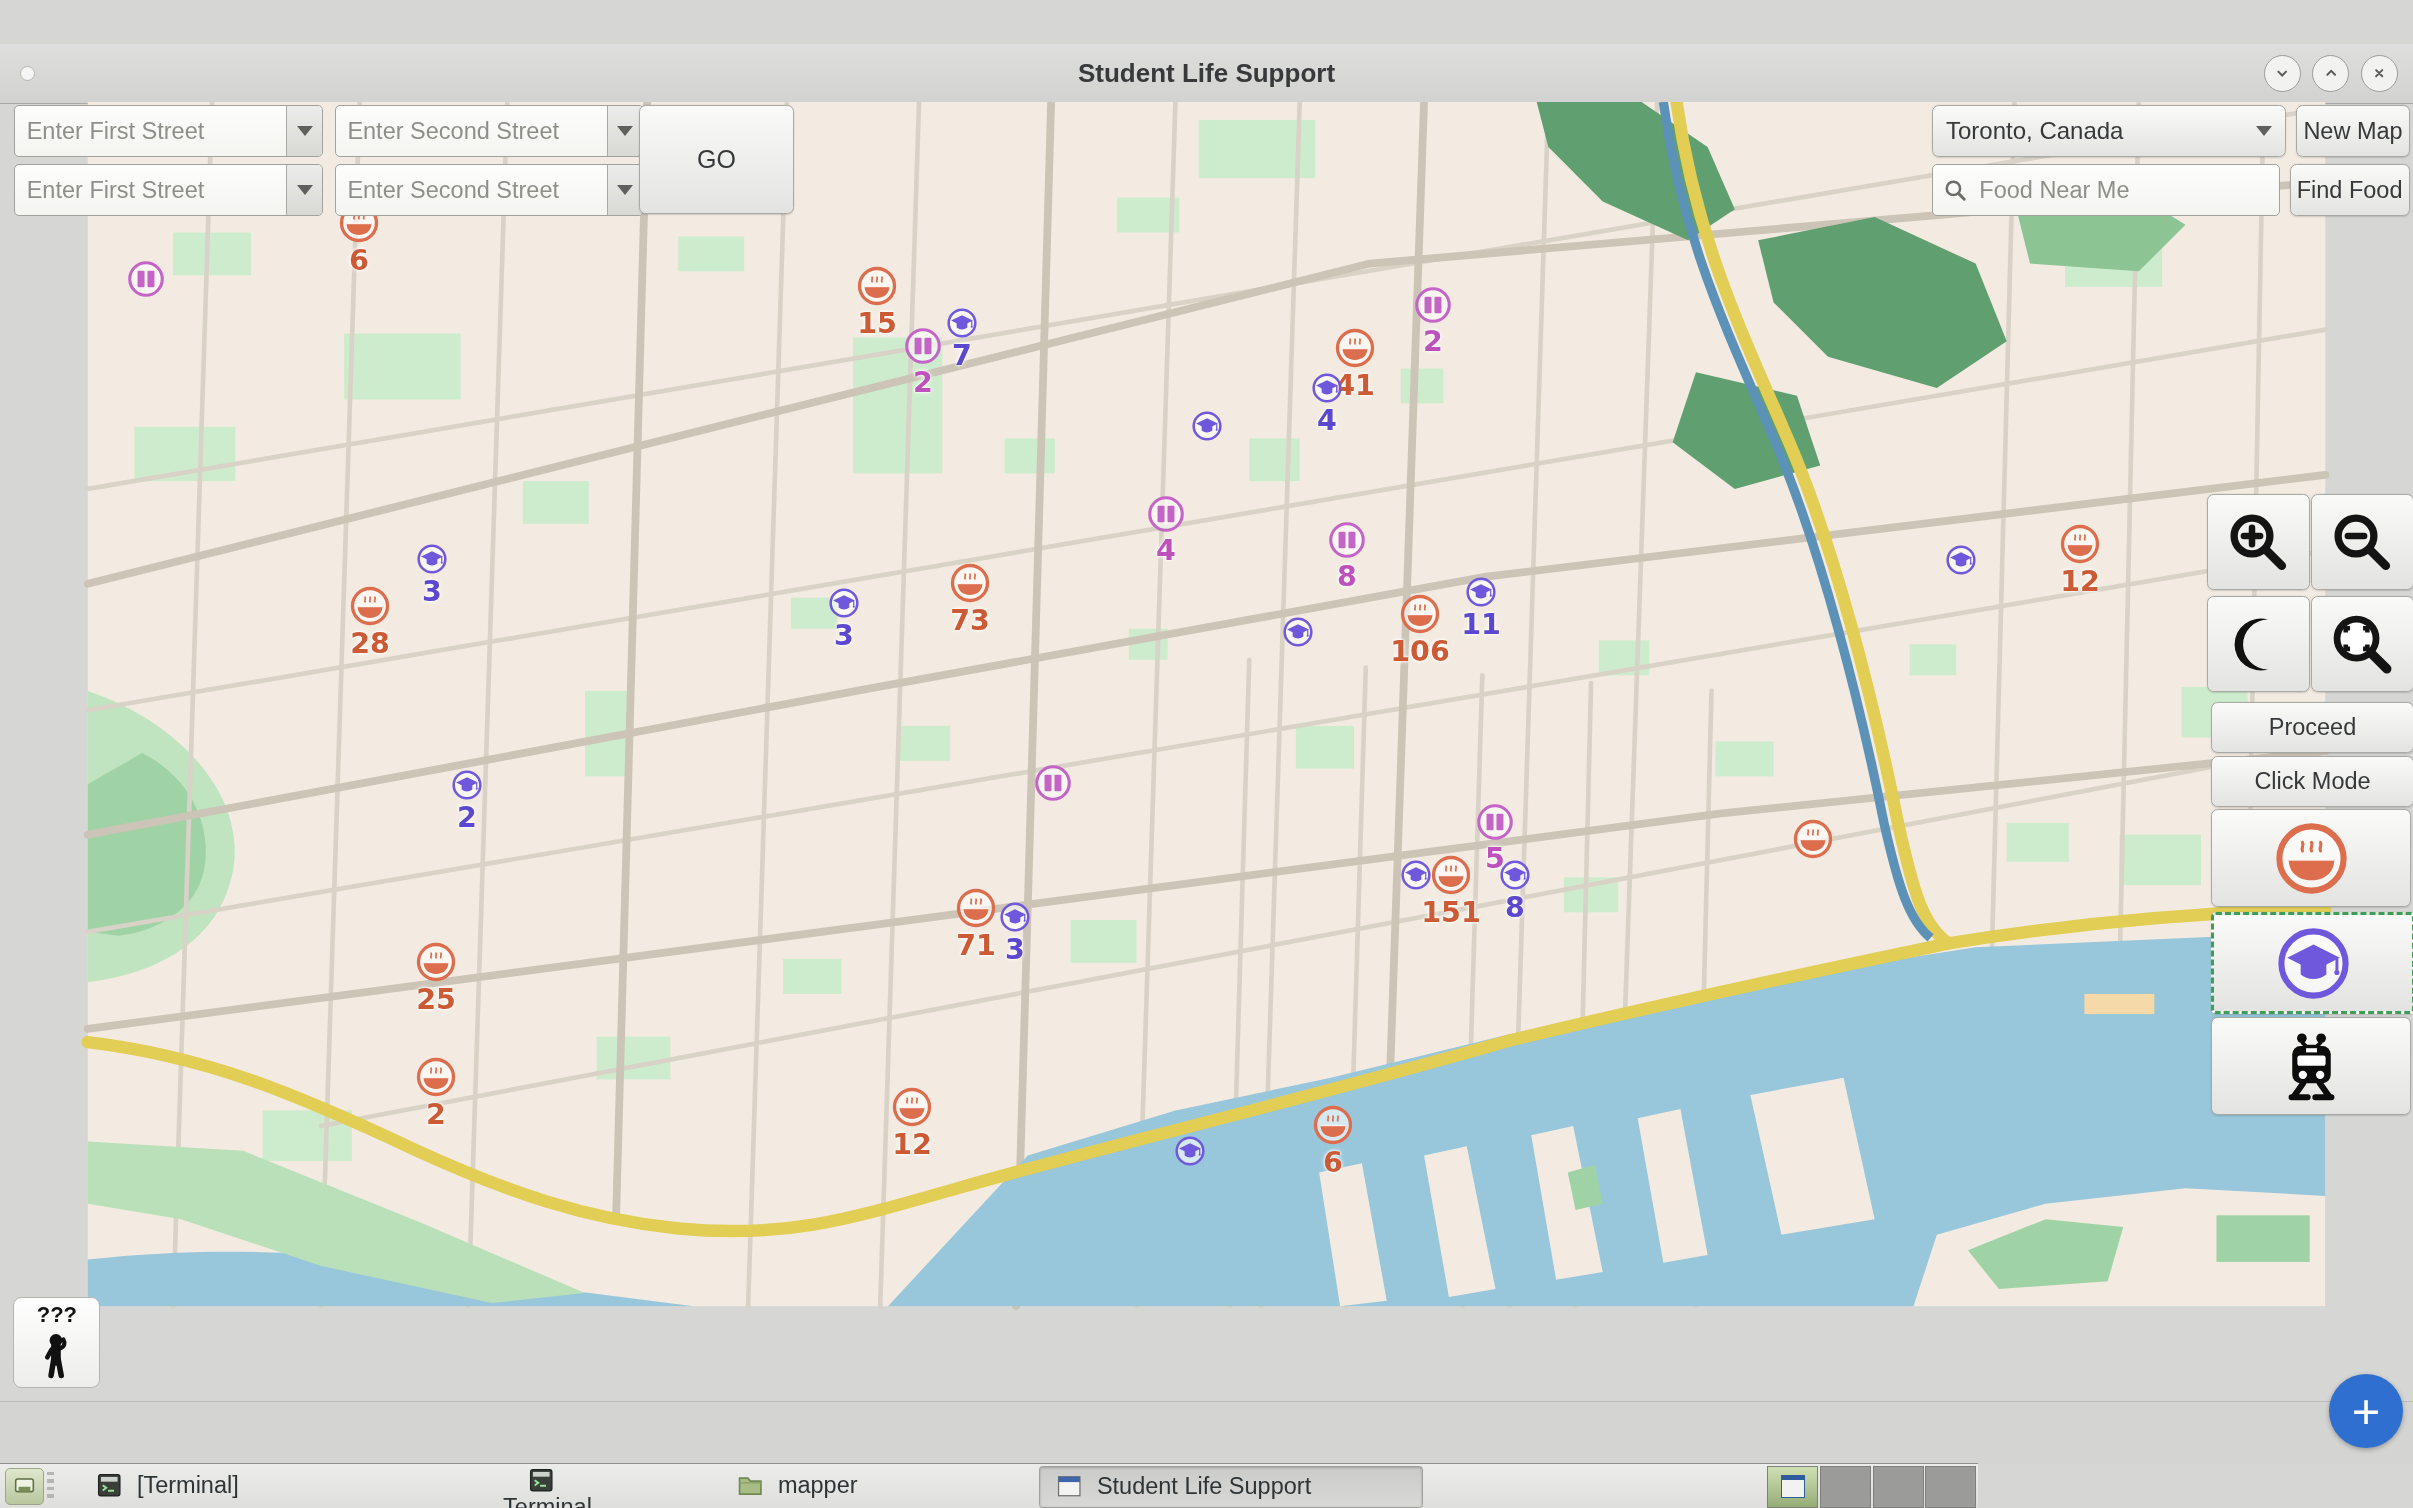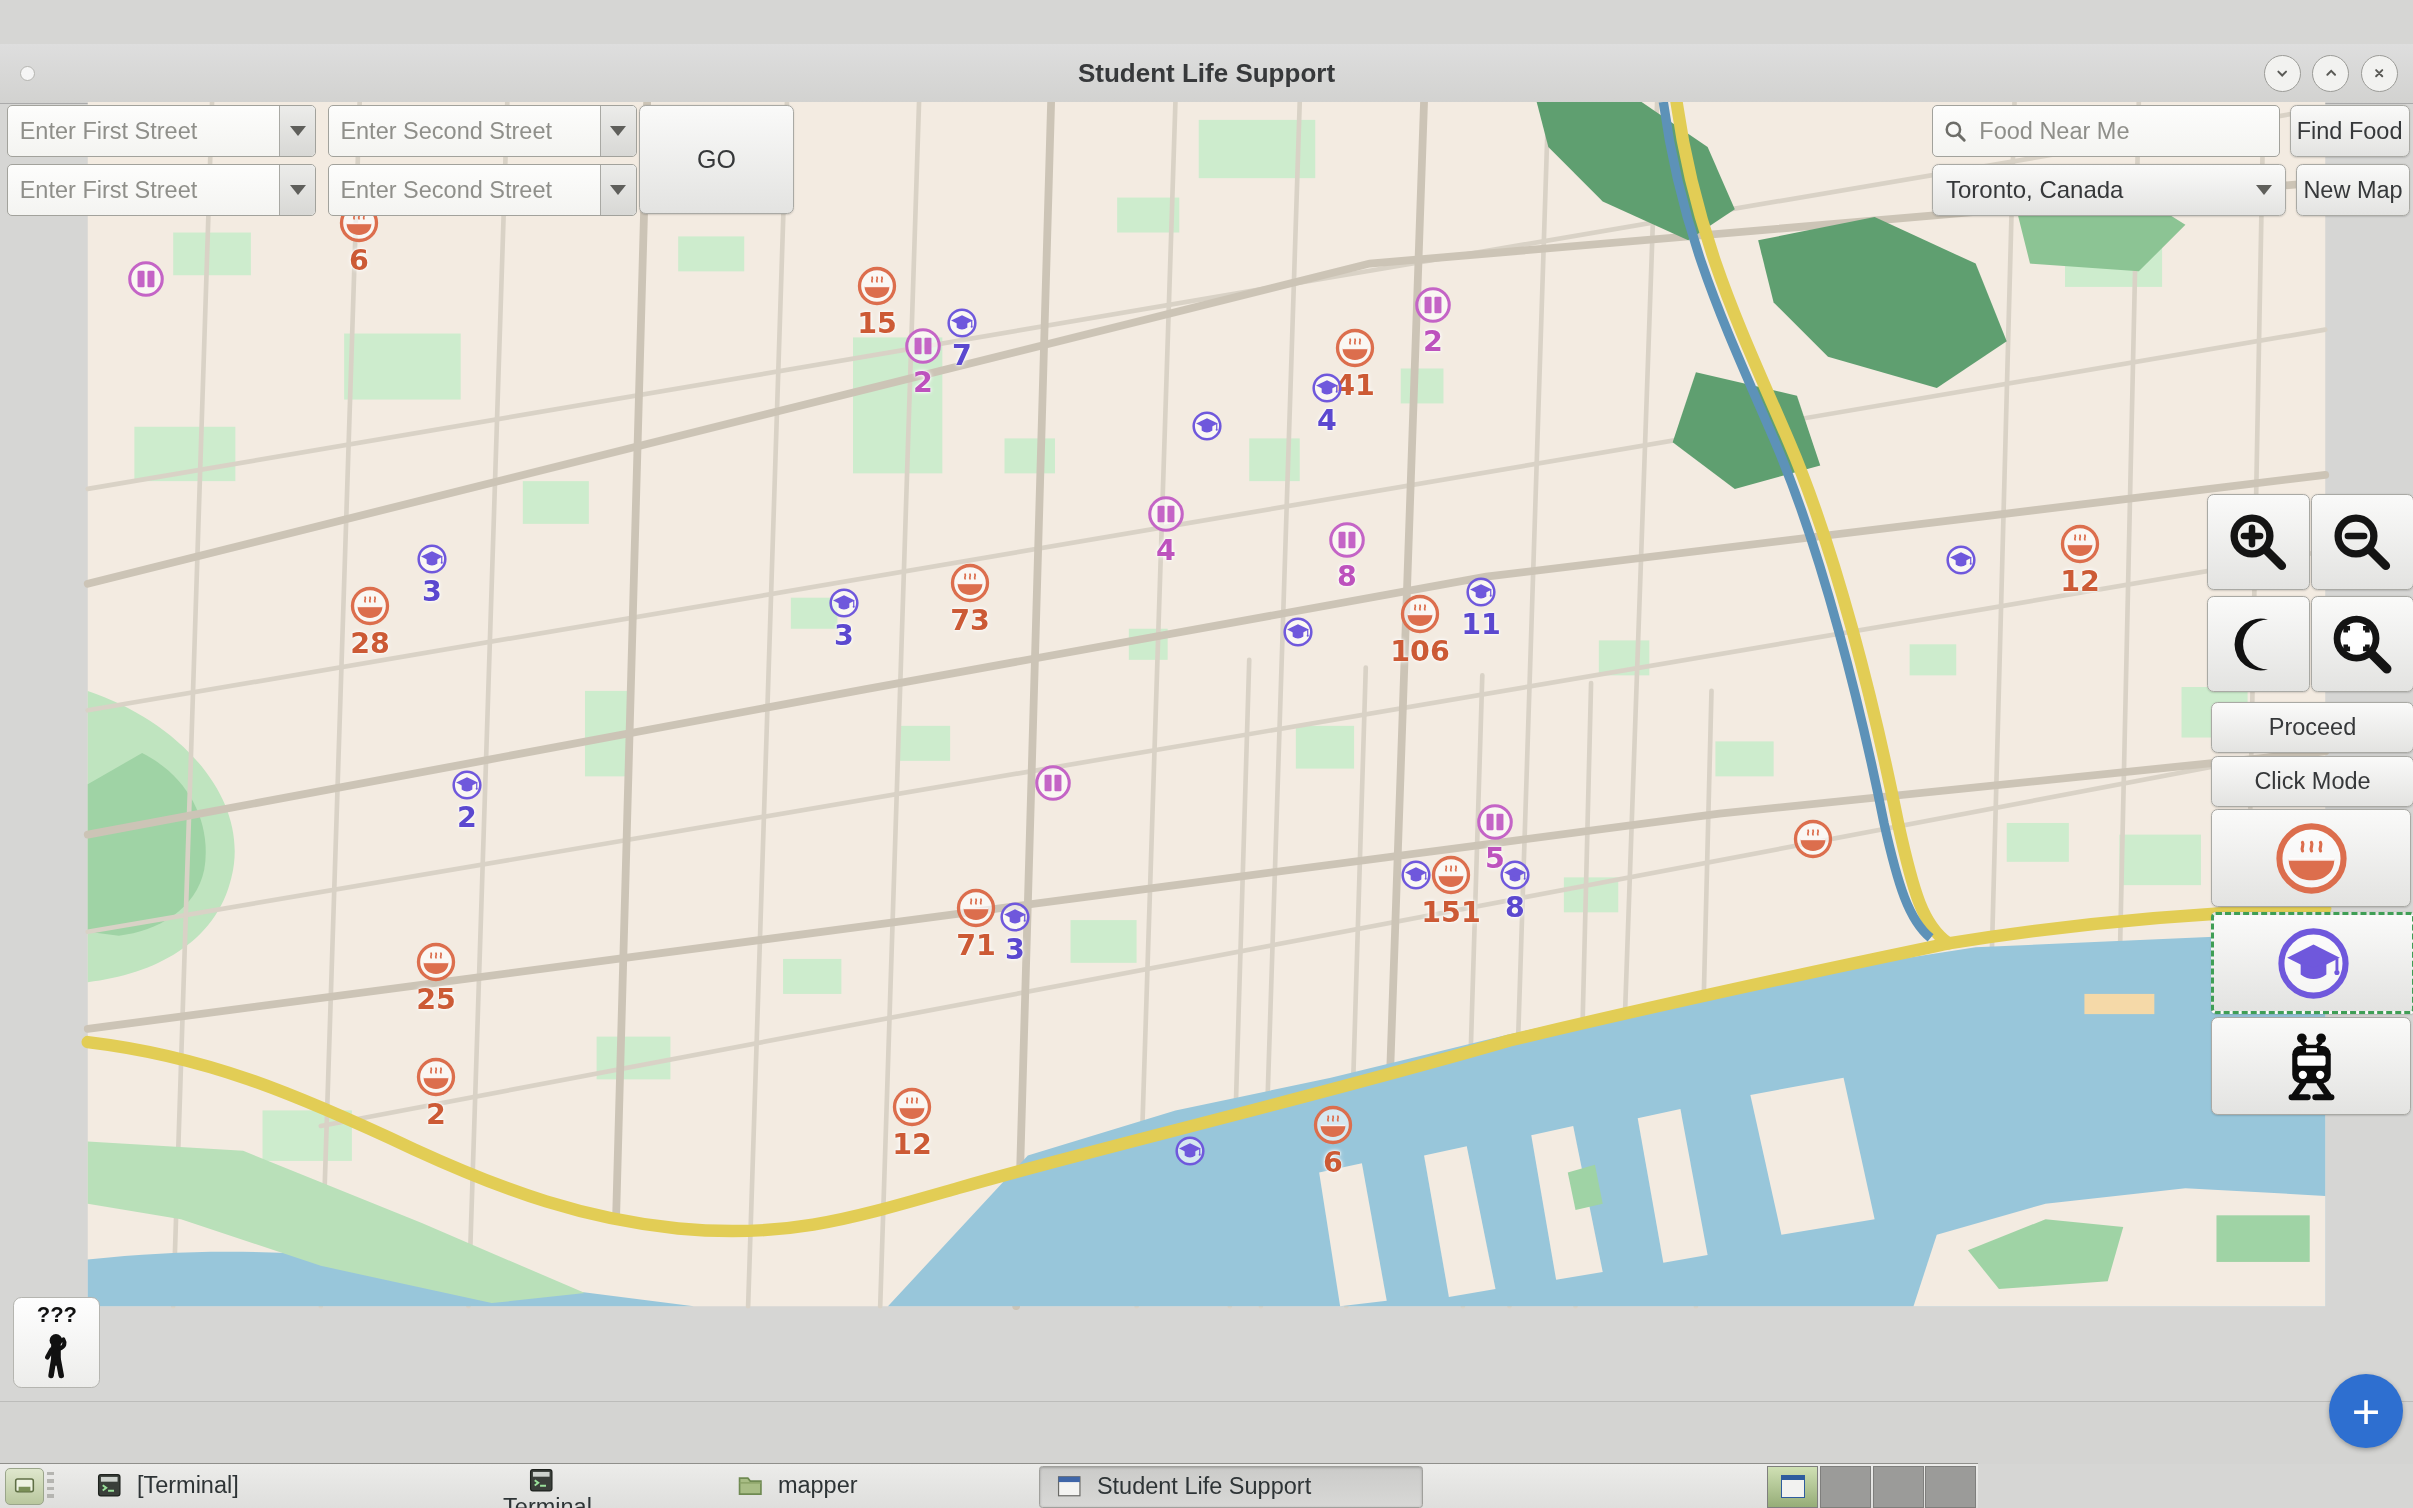--- a/index.html
+++ b/index.html
@@ -56,21 +56,21 @@
   .entry input{border:none;outline:none;background:transparent;width:100%;
        font-size:23.5px;color:#333;padding:0 11.7px;font-family:"Liberation Sans",sans-serif;}
   .entry input::placeholder{color:#8f8f8a;}
   .caret{width:0;height:0;border-left:8.4px solid transparent;
          border-right:8.4px solid transparent;border-top:10px solid #5f5f5b;}
   .combo-arrow{width:35px;align-self:stretch;border-left:1.7px solid #a9a9a4;
       background:linear-gradient(#ececea,#d8d8d5);display:flex;align-items:center;
       justify-content:center;border-radius:0 4.2px 4.2px 0;}
 
   
-  #route-panel{position:absolute;left:7px;top:3.4px;}
+  #route-panel{position:absolute;left:14px;top:3.4px;}
   .street-row{display:flex;margin-bottom:6.7px;}
   .street-combo{width:307px;height:50px;margin-right:11.7px;}
   .street-combo .entry-part{flex:1;align-self:stretch;display:flex;align-items:center;}
   #go-button{position:absolute;left:639px;top:3.4px;width:153px;height:107px;font-size:25px;}
 
   
   #location-panel{position:absolute;right:3.4px;top:3.4px;width:478px;}
   .loc-row{display:flex;justify-content:flex-end;margin-bottom:6.7px;}
   #city-combo{width:349px;height:50px;margin-right:10px;justify-content:space-between;
       padding:0 13.4px;font-size:24px;}
@@ -562,34 +562,34 @@
           <span class="combo-arrow">
               <span class="caret"></span>
             </span>
         </div>
       </div>
     </div>
     <div id="go-button" class="btn">GO</div>
 
     <div id="location-panel">
       <div class="loc-row">
+        <div id="city-combo" class="btn">
+          <span>Toronto, Canada</span>
+          <span class="caret"></span>
+        </div>
+        <div id="new-map-button" class="btn">New Map</div>
+      </div>
+      <div class="loc-row">
         <div id="search-entry" class="entry">
           <svg class="mag" viewBox="0 0 30 30" width="25" height="25">
               <use href="#sym-mag"></use>
             </svg>
           <input readonly="" placeholder="Food Near Me" style="">
         </div>
         <div id="find-food-button" class="btn">Find Food</div>
-      </div>
-      <div class="loc-row">
-        <div id="city-combo" class="btn">
-          <span>Toronto, Canada</span>
-          <span class="caret"></span>
-        </div>
-        <div id="new-map-button" class="btn">New Map</div>
       </div>
     </div>
 
     <div class="btn sq-btn" style="left:2207px;top:392px">
       <svg viewBox="0 0 78 78" width="65" height="65">
           <use href="#sym-zoom-in"></use>
         </svg>
       </div>
     <div class="btn sq-btn" style="left:2311px;top:392px">
       <svg viewBox="0 0 78 78" width="65" height="65">

